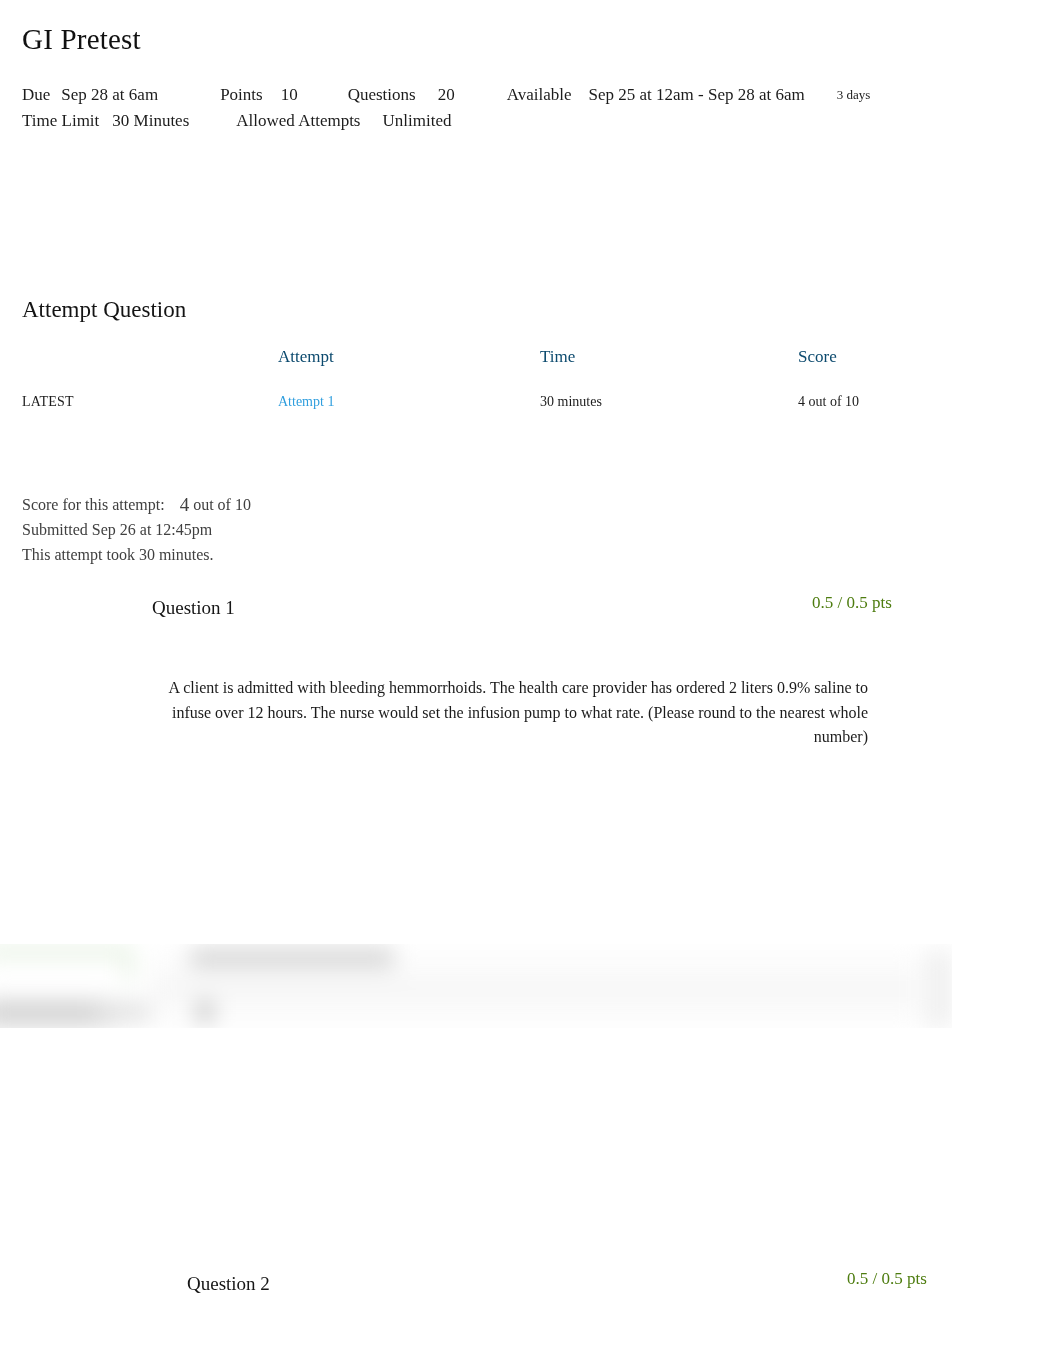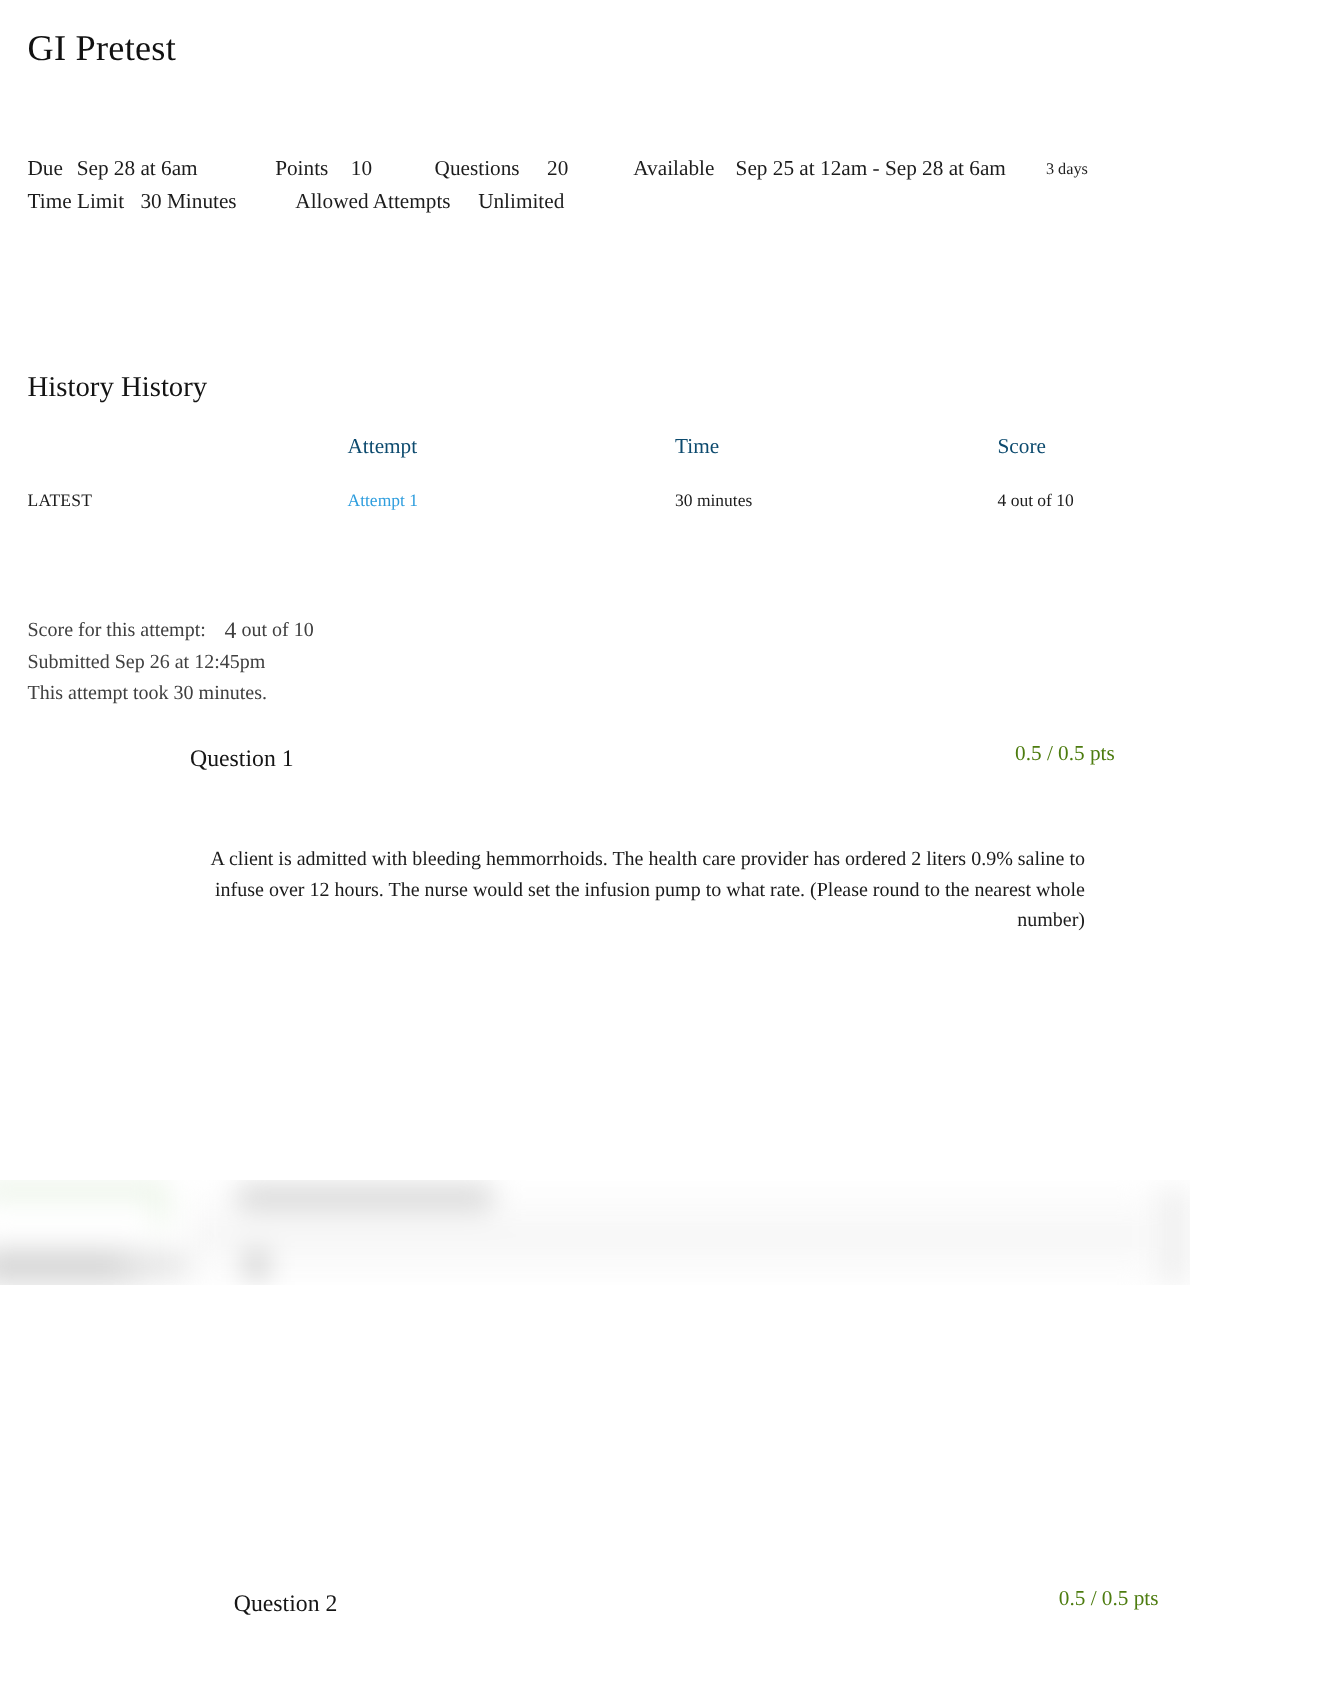--- a/index.html
+++ b/index.html
@@ -44,21 +44,21 @@
     width: 1000px;
     font-size: 17px;
     line-height: 26px;
     color: #1c1c1c;
     white-space: nowrap;
   }
   .meta-row {
     display: block;
     height: 26px;
   }
-  .meta-label { display: inline-block; margin-top: 40px; }
+  .meta-label { display: inline-block; }
   .meta-value { display: inline-block; }
 
   .sp-due-v     { margin-left: 11px; }
   .sp-points-l  { margin-left: 62px; }
   .sp-points-v  { margin-left: 18px; }
   .sp-quest-l   { margin-left: 50px; }
   .sp-quest-v   { margin-left: 22px; }
   .sp-avail-l   { margin-left: 52px; }
   .sp-avail-v   { margin-left: 17px; }
 
@@ -292,21 +292,21 @@
 
   <div class="meta-block">
     <span class="meta-row">
       <span class="meta-label">Due</span><span class="meta-value sp-due-v">Sep 28 at 6am</span><span class="meta-label sp-points-l">Points</span><span class="meta-value sp-points-v">10</span><span class="meta-label sp-quest-l">Questions</span><span class="meta-value sp-quest-v">20</span><span class="meta-label sp-avail-l">Available</span><span class="meta-value sp-avail-v">Sep 25 at 12am - Sep 28 at 6am</span><span class="meta-small">3 days</span>
     </span>
     <span class="meta-row">
       <span class="meta-label">Time Limit</span><span class="meta-value sp-tl-v">30 Minutes</span><span class="meta-label sp-aa-l">Allowed Attempts</span><span class="meta-value sp-aa-v">Unlimited</span>
     </span>
   </div>
 
-  <h2 class="section-title">History History</h2>
+  <h2 class="section-title">Attempt Question</h2>
 
   <table class="attempt-table">
     <thead>
       <tr>
         <th class="col-latest"></th>
         <th class="col-attempt">Attempt</th>
         <th class="col-time">Time</th>
         <th class="col-score">Score</th>
       </tr>
     </thead>

